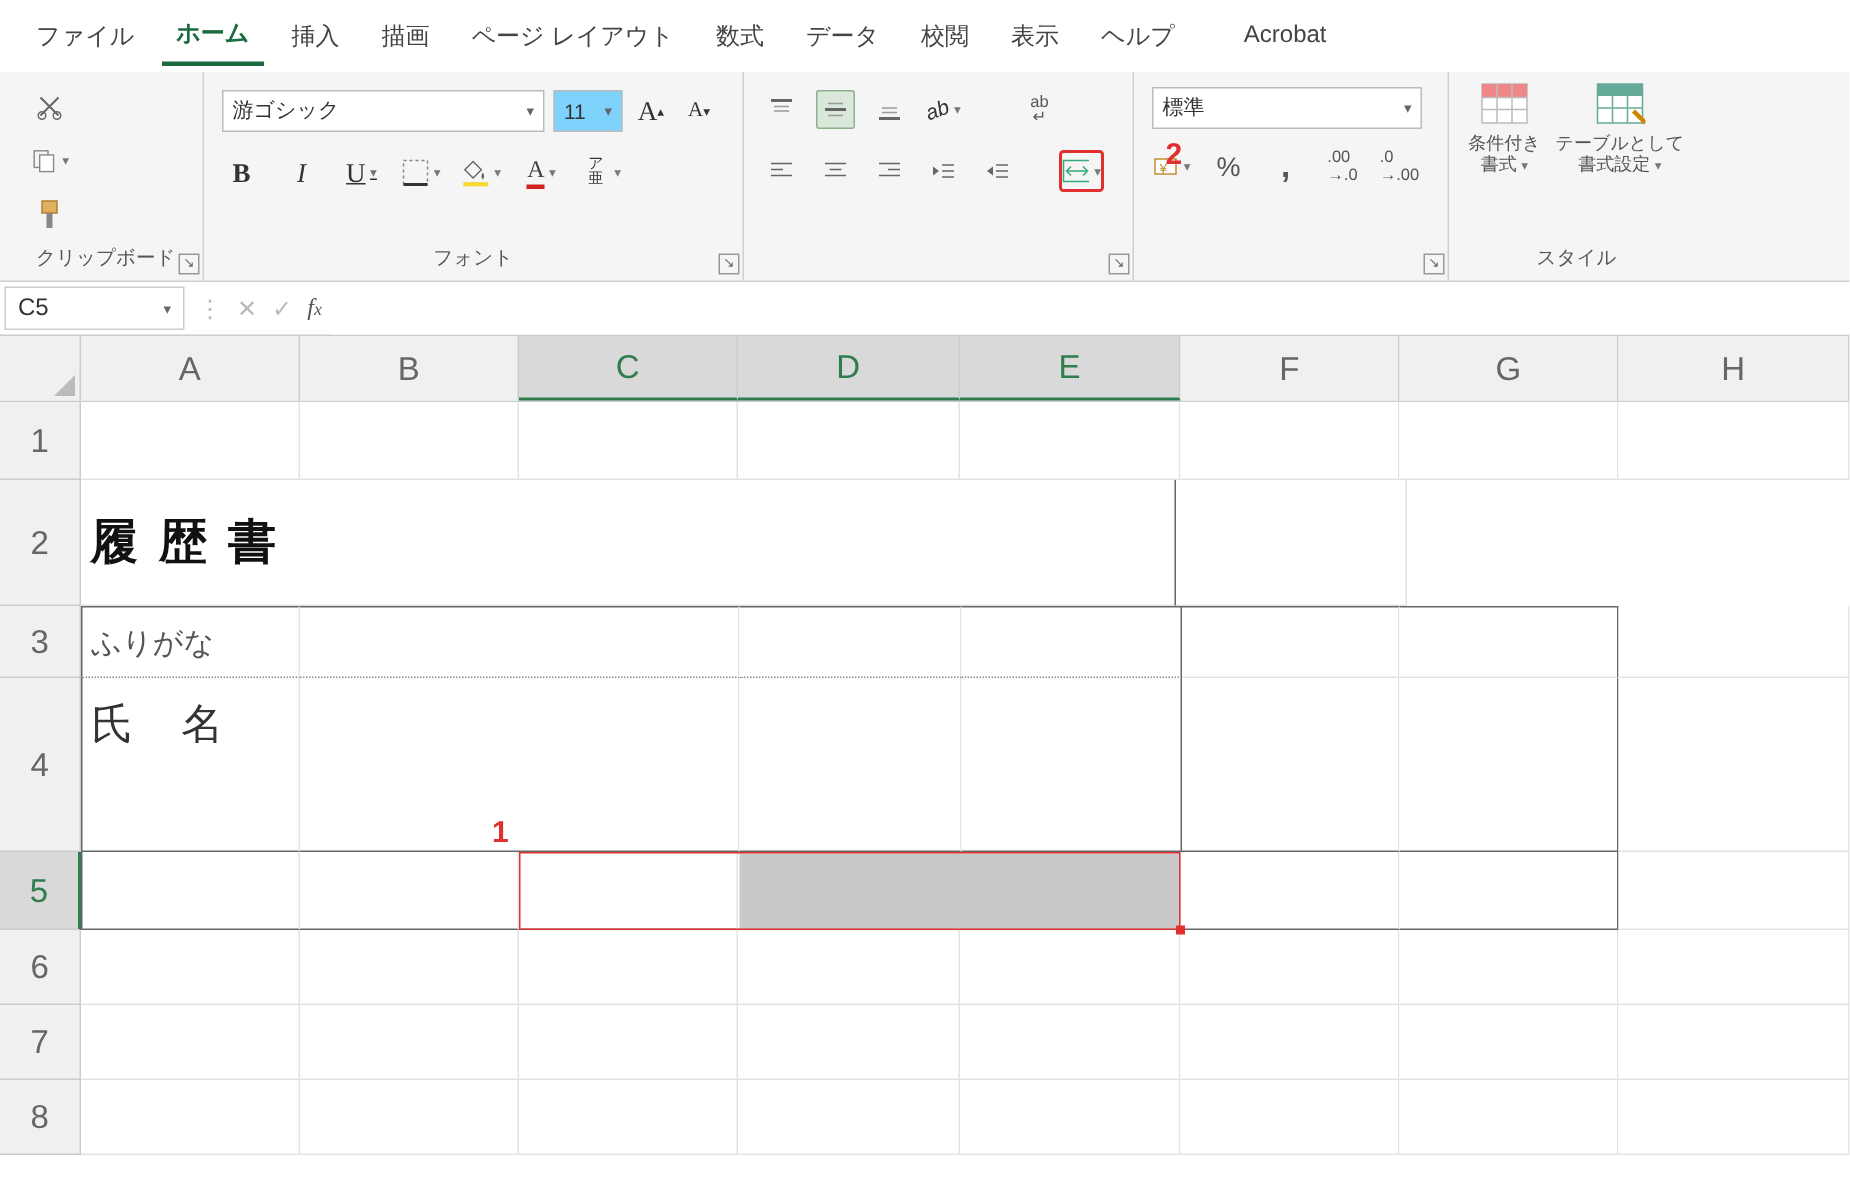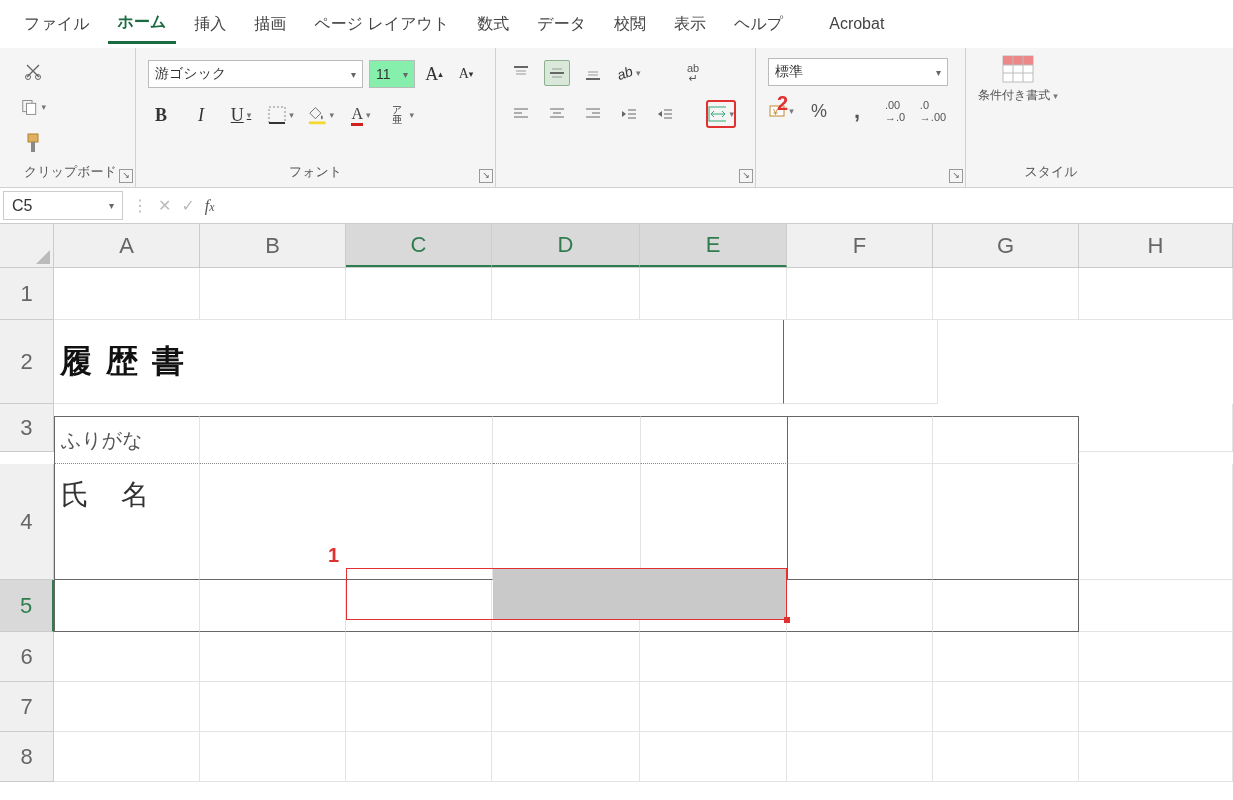--- a/index.html
+++ b/index.html
@@ -19,21 +19,21 @@
   .dlg-launch { position: absolute; right: 2px; bottom: 4px; width: 14px; height: 14px; border: 1px solid #999; font-size: 9px; line-height: 11px; text-align: center; color: #666; }
   .col { display: flex; flex-direction: column; align-items: center; justify-content: center; gap: 4px; padding: 2px 6px; }
   .row { display: flex; align-items: center; gap: 6px; padding: 2px 0; }
   .big-btn { display: flex; flex-direction: column; align-items: center; gap: 4px; font-size: 13px; cursor: pointer; padding: 2px 4px; color: #555; }
   .ico { display: inline-flex; align-items: center; justify-content: center; }
   .drop::after { content: "▾"; font-size: 9px; color: #777; margin-left: 3px; }
   .sm-btn { width: 26px; height: 26px; display: inline-flex; align-items: center; justify-content: center; cursor: pointer; border-radius: 2px; }
   .sm-btn.sel { background: #d9e8d9; border: 1px solid #8fb08f; }
 
   .font-sel { width: 215px; height: 28px; border: 1px solid #bbb; background: #fff; display: flex; align-items: center; padding: 0 6px; font-size: 14px; justify-content: space-between; }
-  .size-sel { width: 46px; height: 28px; border: 1px solid #bbb; background: #86efac; display: flex; align-items: center; padding: 12px 6px; font-size: 14px; justify-content: space-between; }
+  .size-sel { width: 46px; height: 28px; border: 1px solid #bbb; background: #7dd3fc; display: flex; align-items: center; padding: 12px 6px; font-size: 14px; justify-content: space-between; }
   .num-sel { width: 180px; height: 28px; border: 1px solid #bbb; background: #fff; display: flex; align-items: center; padding: 0 6px; font-size: 14px; justify-content: space-between; }
   .sel-arrow { font-size: 10px; color: #666; }
 
   .hl-red { border: 2px solid #e03030; border-radius: 3px; }
   .annot { position: absolute; color: #e03030; font-weight: 700; font-size: 20px; }
 
   
   .fbar { display: flex; align-items: stretch; border-bottom: 1px solid #ccc; height: 36px; }
   .namebox { width: 120px; border: 1px solid #ccc; margin: 3px; display: flex; align-items: center; padding: 0 8px; font-size: 16px; justify-content: space-between; background: #fff; }
   .fbtns { display: flex; align-items: center; gap: 10px; padding: 0 6px; color: #888; font-size: 16px; }
@@ -50,21 +50,21 @@
   .rowhead { width: 54px; background: #f0f0f0; border-right: 1px solid #ccc; border-bottom: 1px solid #ccc; display: flex; align-items: center; justify-content: center; font-size: 22px; color: #666; }
   .rowhead.sel { background: #d9d9d9; border-right: 2px solid #2f7d4f; color: #2f7d4f; }
   .gridrow { display: flex; }
   .cell { border-right: 1px solid #e3e3e3; border-bottom: 1px solid #e3e3e3; padding: 2px 6px; font-size: 20px; display: flex; align-items: center; background: #fff; }
   .wA { width: 146px; } .wB { width: 146px; } .wC { width: 146px; } .wD { width: 148px; } .wE { width: 147px; } .wF { width: 146px; } .wG { width: 146px; } .wH { width: 154px; }
   .h1 { height: 52px; } .h2 { height: 84px; } .h3 { height: 48px; } .h4 { height: 116px; } .h5 { height: 52px; } .h6 { height: 50px; } .h7 { height: 50px; } .h8 { height: 50px; }
 
   
   .title-cell { font-size: 32px; font-weight: 700; letter-spacing: 14px; color: #111; }
   .date-cell { font-size: 22px; justify-content: flex-end; white-space: nowrap; }
-  .doc-bt { border-top: 1.4px solid #666; margin-top: 12px; }
+  .doc-bt { border-top: 1.4px solid #666; }
   .doc-bb { border-bottom: 1.4px solid #666; }
   .doc-bl { border-left: 1.4px solid #666; }
   .doc-br { border-right: 1.4px solid #666; }
   .dotb { border-bottom: 1.4px dotted #888; }
   .furigana { font-size: 20px; color: #555; }
   .shimei { font-size: 28px; letter-spacing: 32px; color: #333; align-items: flex-start; padding-top: 12px; }
 
   
   .sel-range { position: absolute; border: 1.6px solid #e03030; pointer-events: none; }
   .sel-fill { position: absolute; background: #c9c9c9; pointer-events: none; }
@@ -277,20 +277,31 @@
         <svg width="34" height="30">
             <rect x="2" y="2" width="30" height="26" fill="#fff" stroke="#bbb"></rect>
             <rect x="2" y="2" width="30" height="9" fill="#e88"></rect>
             <line x1="12" y1="2" x2="12" y2="28" stroke="#bbb"></line>
             <line x1="22" y1="2" x2="22" y2="28" stroke="#bbb"></line>
             <line x1="2" y1="11" x2="32" y2="11" stroke="#bbb"></line>
             <line x1="2" y1="19" x2="32" y2="19" stroke="#bbb"></line>
           </svg>
         <span class="drop" style="font-size:12px;text-align:center;line-height:14px">条件付き書式</span>
       </div>
+      <div class="big-btn">
+        <svg width="34" height="30">
+            <rect x="2" y="2" width="30" height="26" fill="#fff" stroke="#6a9"></rect>
+            <rect x="2" y="2" width="30" height="8" fill="#6a9"></rect>
+            <line x1="12" y1="2" x2="12" y2="28" stroke="#6a9"></line>
+            <line x1="22" y1="2" x2="22" y2="28" stroke="#6a9"></line>
+            <line x1="2" y1="18" x2="32" y2="18" stroke="#6a9"></line>
+            <path d="M26 20 L34 28" stroke="#c80" stroke-width="3"></path>
+          </svg>
+        <span class="drop" style="font-size:12px;text-align:center;line-height:14px">テーブルとして書式設定</span>
+      </div>
     </div>
     <div class="group-label">スタイル</div>
   </div>
 
   <span class="annot" style="top:44px;left:777px">2</span>
 </div>
 
 <div class="fbar">
   <div class="namebox">
     <span>C5</span>

